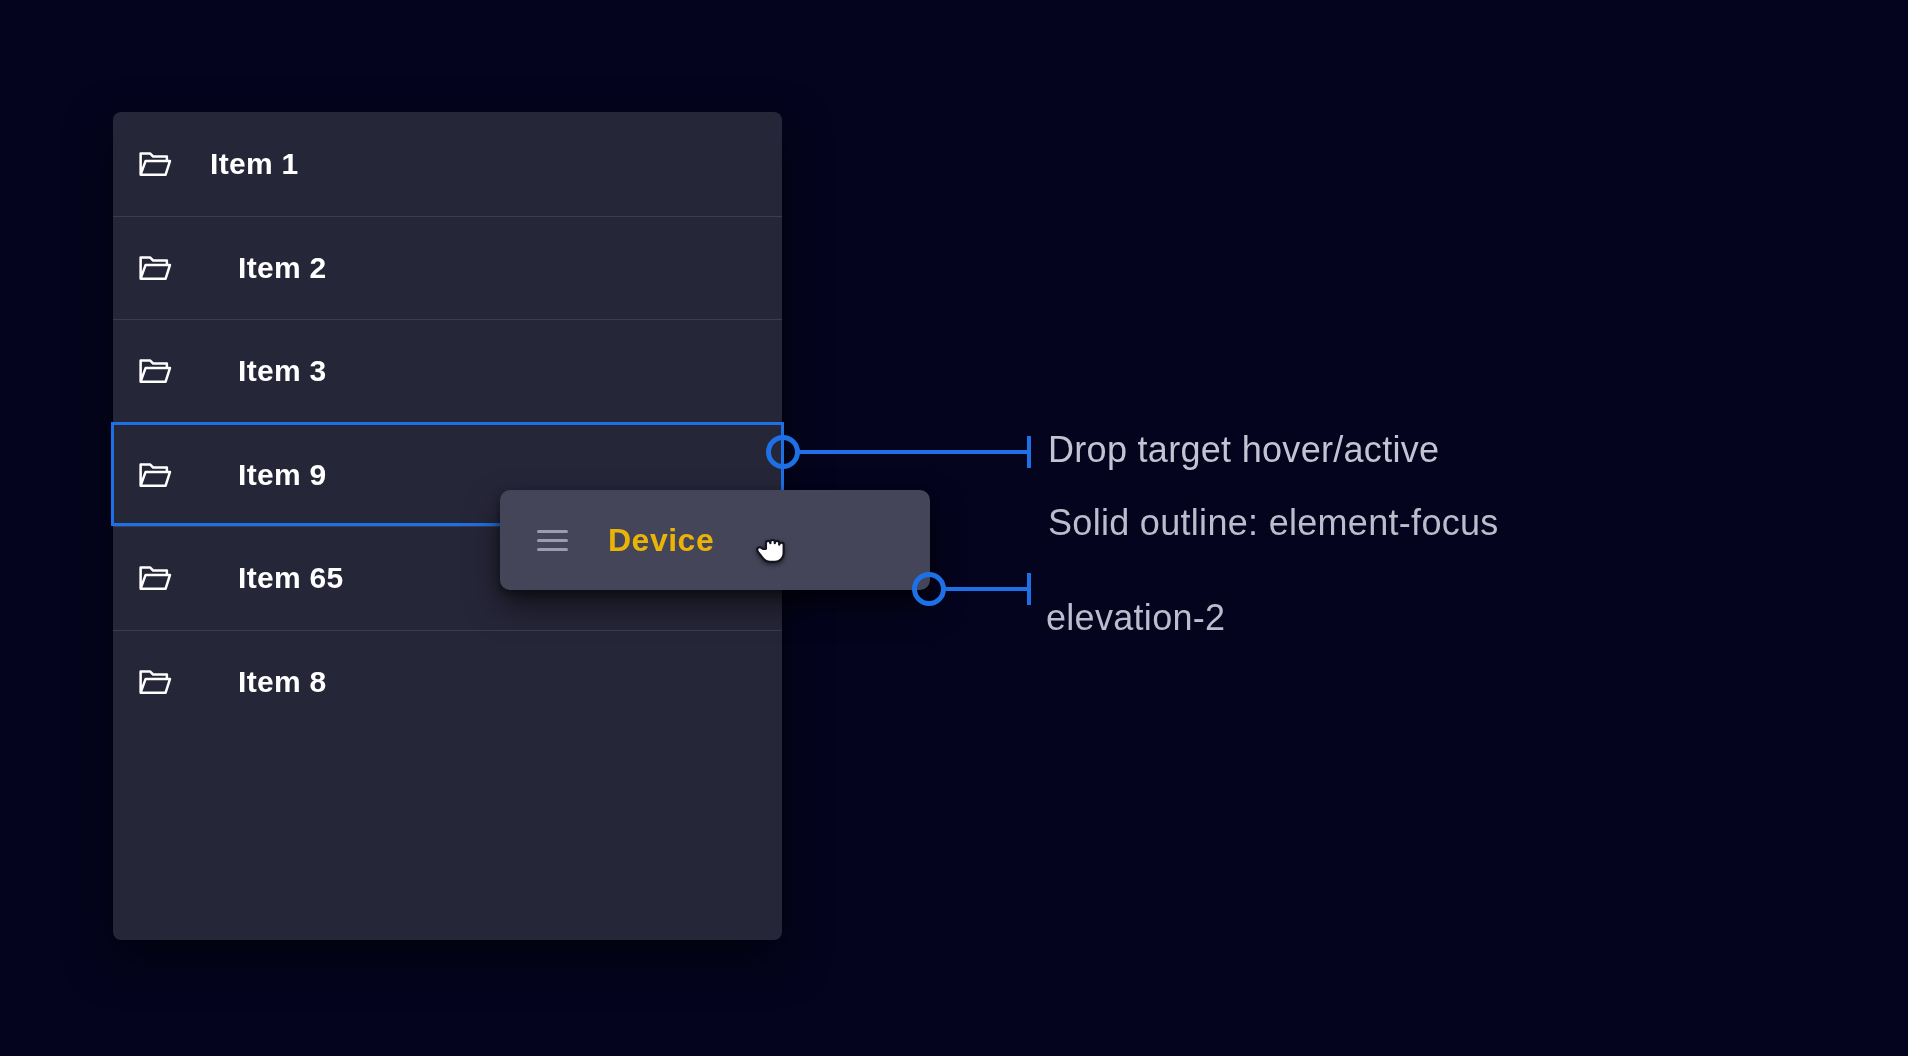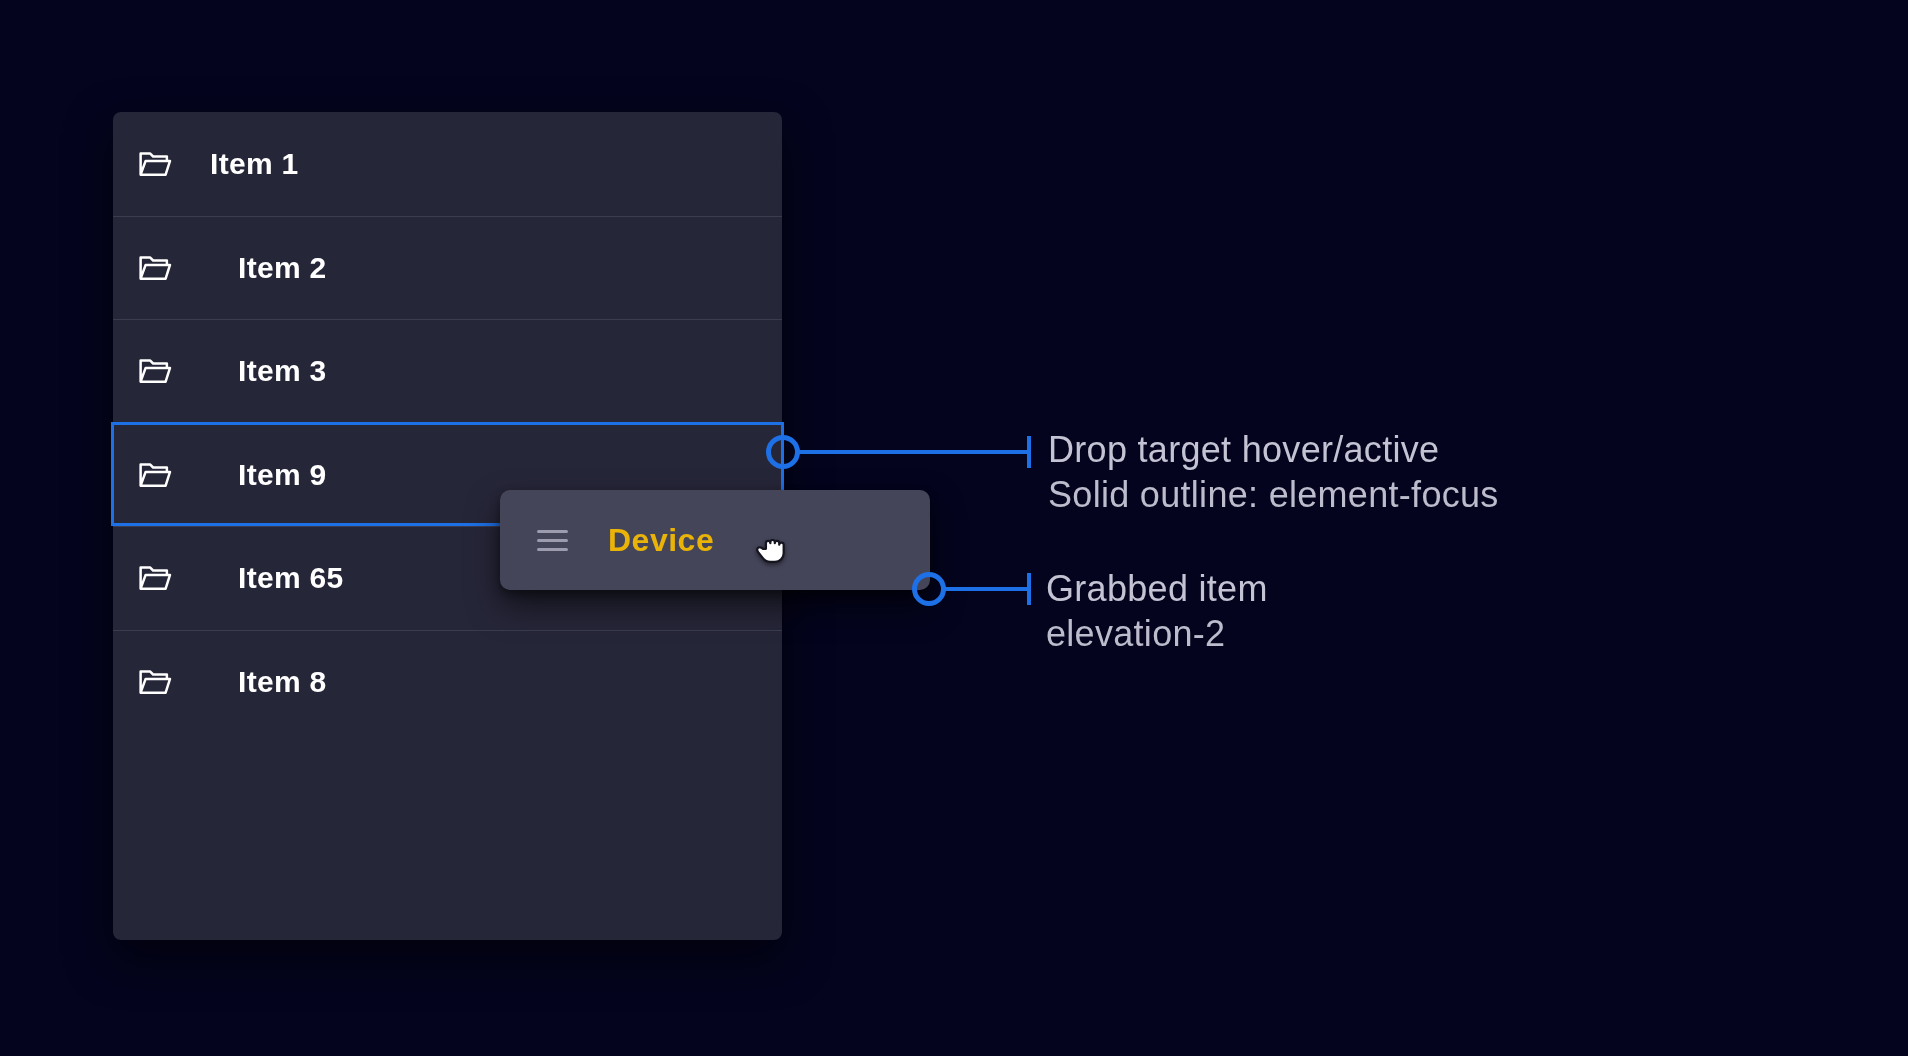--- a/index.html
+++ b/index.html
@@ -61,21 +61,21 @@
   .callout-tick{ position:absolute; width:4px; height:32px; background:#1e70e6; z-index:8; }
   .t1{ left:1027px; top:436px; }
   .t2{ left:1027px; top:573px; }
   .annotation{ position:absolute; z-index:8; }
   .a1{ left:1048px; top:428px; }
   .a2{ left:1046px; top:567px; }
   .annotation .title{
     color:#c3c3d3; font-size:36px; font-weight:400; line-height:44px; letter-spacing:.3px;
   }
   .annotation .subtitle{
-    color:#bcbccc; font-size:36px; font-weight:400; line-height:45px; letter-spacing:.3px;
+    color:#bcbccc; font-size:36px; font-weight:400; line-height:45px; letter-spacing:.3px;margin-top:28px;
   }
 </style>
 </head>
 <body>
 
 <div class="page">
 
   <div class="panel">
     <div class="row">
       <svg class="folder" viewBox="0 0 28 24">
@@ -135,17 +135,16 @@
   <div class="callout-tick t1"></div>
   <div class="annotation a1">
     <div class="title">Drop target hover/active</div>
     <div class="subtitle">Solid outline: element-focus</div>
   </div>
 
   <div class="callout-circle c2"></div>
   <div class="callout-line l2"></div>
   <div class="callout-tick t2"></div>
   <div class="annotation a2">
-    <div class="title">Grabbed item</div>
     <div class="subtitle">elevation-2</div>
   </div>
 
 </div>
 
 </body></html>

